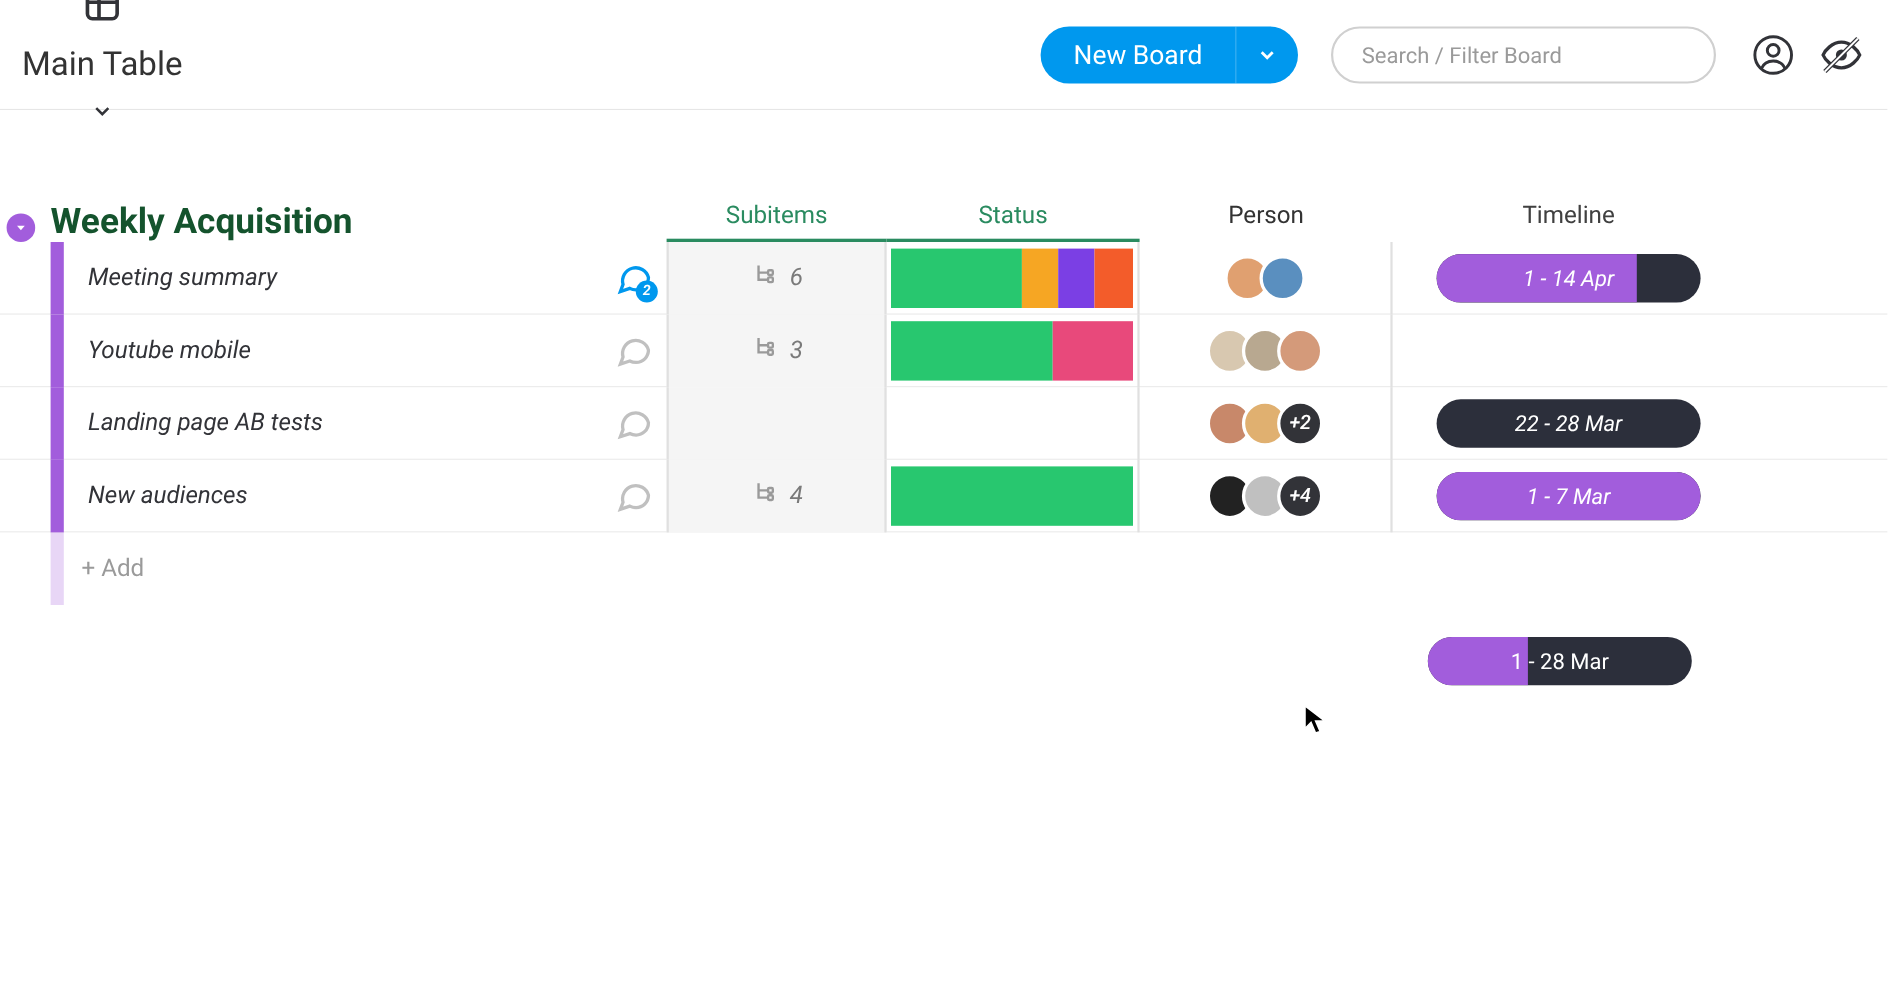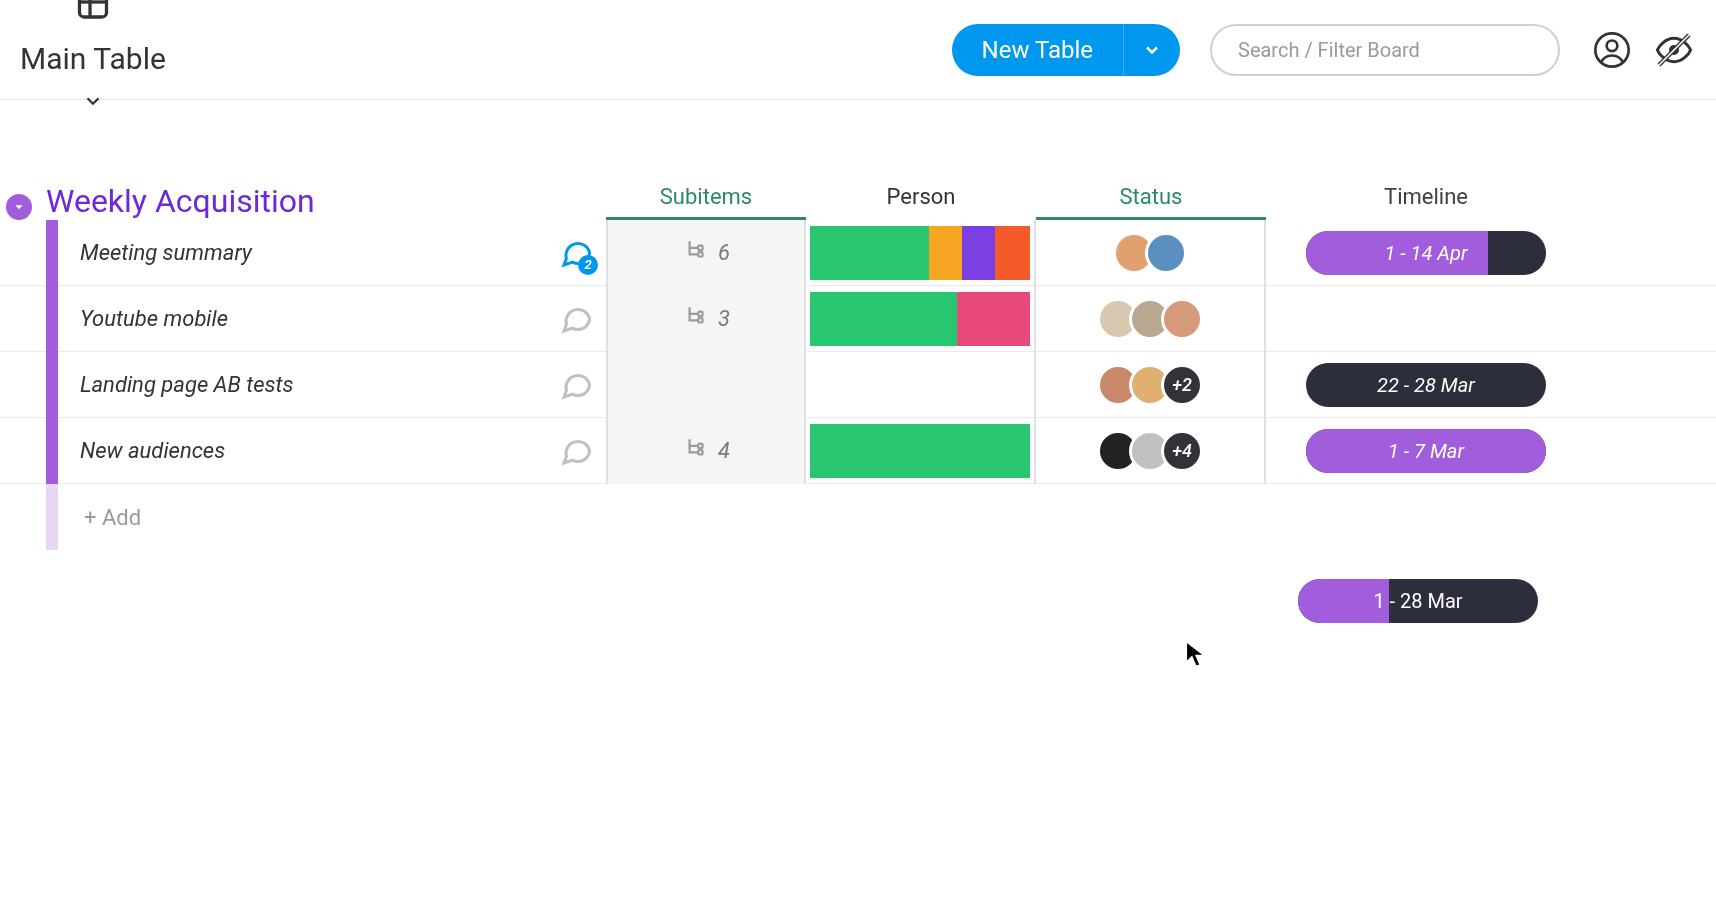--- a/index.html
+++ b/index.html
@@ -27,21 +27,21 @@
 
 .topbar-icon { margin-left: 30px; width: 44px; height: 44px; display:flex; align-items:center; justify-content:center; }
 .topbar-icon svg { width: 40px; height: 40px; }
 
 
 .board { padding: 60px 0 0 0; }
 .group-header-row { display:flex; align-items:flex-end; height: 60px; }
 .group-toggle-col { width: 46px; display:flex; align-items:center; justify-content:flex-start; padding-left:6px; }
 .group-toggle { width: 26px; height:26px; border-radius:50%; background:#a25ddc; display:flex; align-items:center; justify-content:center; }
 .group-toggle svg { width:14px; height:14px; }
-.group-title { font-size: 32px; color:#6d28d9; font-weight:400; flex: 0 0 560px; }
+.group-title { font-size: 32px; color:#14532d; font-weight:700; flex: 0 0 560px; }
 .col-head { font-size: 22px; font-weight:400; display:flex; align-items:center; justify-content:center; padding-bottom:8px; border-bottom: 3px solid transparent; }
 .col-subitems { width: 200px; color:#2a8b60; border-bottom-color:#2a8b60; }
 .col-status { width: 230px; color:#2a8b60; border-bottom-color:#2a8b60; }
 .col-person { width: 230px; color:#333; }
 .col-timeline { width: 280px; color:#404040; margin-left:20px; }
 
 .row { display:flex; align-items:center; height: 66px; border-bottom: 1px solid #eaeaea; font-style: italic; }
 .left-pad { width:46px; }
 .row-accent { width: 12px; height: 66px; background:#a25ddc; }
 .row-name { flex: 0 0 548px; font-size:22px; color:#323338; padding-left: 22px; display:flex; align-items:center; }
@@ -63,21 +63,21 @@
 .av:first-child { margin-left:0; }
 .av-more { background:#323338; }
 
 .cell-timeline { width:280px; margin-left:20px; height:66px; display:flex; align-items:center; justify-content:center; }
 .pill { height:44px; width:240px; border-radius:999px; background:#2c2f3b; position:relative; overflow:hidden; display:flex; align-items:center; justify-content:center; }
 .pill-fill { position:absolute; left:0; top:0; bottom:0; background:#a25ddc; }
 .pill-label { position:relative; color:#fff; font-size:20px; font-weight:400; z-index:1; }
 
 .add-row { display:flex; align-items:center; height:66px; }
 .add-row .row-accent { opacity:0.25; }
-.add-text { font-size:22px; color:#9a9a9a; padding-left:26px; }
+.add-text { font-size:22px; color:#9a9a9a; padding-left:16px; }
 
 .summary-row { display:flex; align-items:center; height:66px; margin-top:18px; }
 .summary-spacer { width: 1268px; }
 .summary-cell { width:300px; display:flex; align-items:center; justify-content:center; padding:0 20px; }
 
 
 .cursor { position:absolute; left:1185px; top:640px; pointer-events:none; }
 .cursor svg { width:22px; height:28px; }
 </style>
 </head>
@@ -96,21 +96,21 @@
     <span class="chev">
       <svg viewBox="0 0 24 24" fill="none" stroke="#323338" stroke-width="2.5">
           <polyline points="6 9 12 15 18 9"></polyline>
         </svg>
     </span>
   </div>
 
   <div class="topbar-spacer"></div>
 
   <div class="new-item">
-    <span class="new-item-label">New Table</span>
+    <span class="new-item-label">New Board</span>
     <span class="new-item-split"></span>
     <span class="new-item-menu">
       <svg viewBox="0 0 24 24" fill="none" stroke="#fff" stroke-width="3">
           <polyline points="6 9 12 15 18 9"></polyline>
         </svg>
     </span>
   </div>
 
   <div class="search-wrap">
     <input type="text" placeholder="Search / Filter Board" style="">
@@ -139,22 +139,22 @@
   <div class="group-header-row">
     <div class="group-toggle-col">
       <div class="group-toggle">
         <svg viewBox="0 0 24 24" fill="#fff">
             <polygon points="6 9 18 9 12 16"></polygon>
           </svg>
       </div>
     </div>
     <div class="group-title">Weekly Acquisition</div>
     <div class="col-head col-subitems">Subitems</div>
+    <div class="col-head col-status">Status</div>
     <div class="col-head col-person">Person</div>
-    <div class="col-head col-status">Status</div>
     <div class="col-head col-timeline">Timeline</div>
   </div>
 
   <div id="rows-container">
       <div class="row">
     <div class="left-pad"></div>
     <div class="row-accent"></div>
     <div class="row-name">
       <span class="row-name-text">Meeting summary</span>
       <span class="chat">

